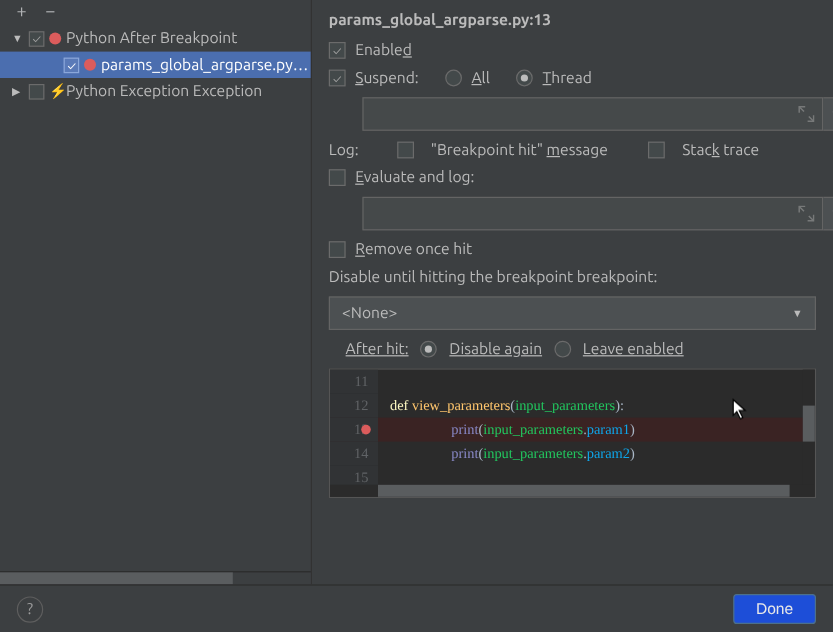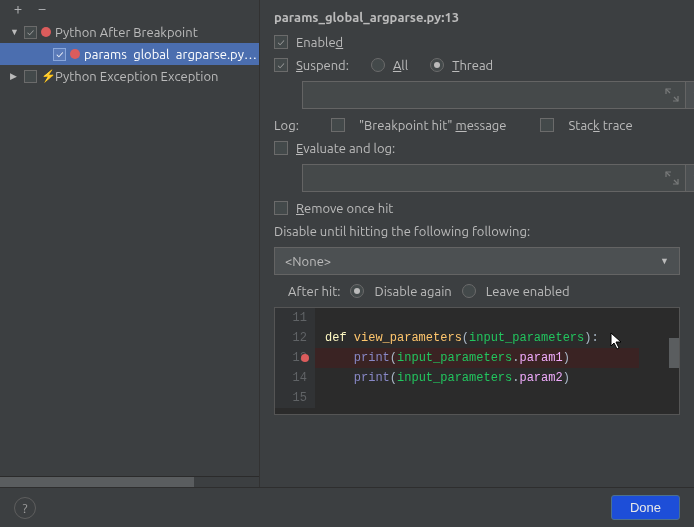--- a/index.html
+++ b/index.html
@@ -160,28 +160,29 @@
   height: 28px;
   background: #4c5052;
   border: 1px solid #646464;
   display: flex;
   align-items: center;
   padding: 12px 10px;
   justify-content: space-between;
   color: #bbb;
 }
 .select-full .caret { font-size: 9px; }
-.after-hit-row { padding-left: 14px; gap: 10px; }
+.after-hit-row { padding-left: 14px; gap: 10px; text-decoration: underline; }
 .code-area {
   background: #2b2b2b;
   border: 1px solid #555;
   height: 108px;
   position: relative;
   display: flex;
-  font-family: Liberation Mono, monospace;
+  flex-direction: column;
+  font-family: Liberation Serif, serif;
   font-size: 12px;
 }
 .code-lines { flex:1; overflow:hidden; }
 .code-line {
   display: flex;
   height: 20px;
   align-items: center;
 }
 .code-line.current { background: #3a2323; }
 .gutter {
@@ -198,23 +199,23 @@
 }
 .gutter .bp {
   position: absolute;
   left: 26px;
   width:8px; height:8px; border-radius:50%;
   background:#db5c5c;
 }
 .code-text { padding-left: 10px; white-space: pre; color:#a9b7c6; }
 .kw { color:#fef9c3; }
 .fn { color:#ffc66d; }
-.builtin { color:#8888c6; }
+.builtin { color:#8888c6;margin-left:39px; }
 .param { color:#22c55e; }
-.attr { color:#f0abfc; }
+.attr { color:#0ea5e9; }
 .code-scroll {
   height: 10px;
   background: #2b2b2b;
   display:flex;
 }
 .code-scroll .cthumb { margin-left:40px; background:#5a5d5f; width:85%; height:100%; }
 .vscroll {
   position:absolute; right:0; top:0; bottom:10px; width:10px;
   background:#2b2b2b;
 }
@@ -342,21 +343,21 @@
           </svg>
       </div>
       <div class="dd-btn">▼</div>
     </div>
 
     <div class="row">
       <span class="chk"></span>
       <span class="label"><span class="mn">R</span>emove once hit</span>
     </div>
 
-    <div class="label">Disable until hitting the following following:</div>
+    <div class="label">Disable until hitting the breakpoint breakpoint:</div>
 
     <div class="select-full">
       <span>&lt;None&gt;</span>
       <span class="caret">▼</span>
     </div>
 
     <div class="row after-hit-row">
       <span class="label">After hit:</span>
       <span class="radio on"></span>
       <span class="label">Disable again</span>

